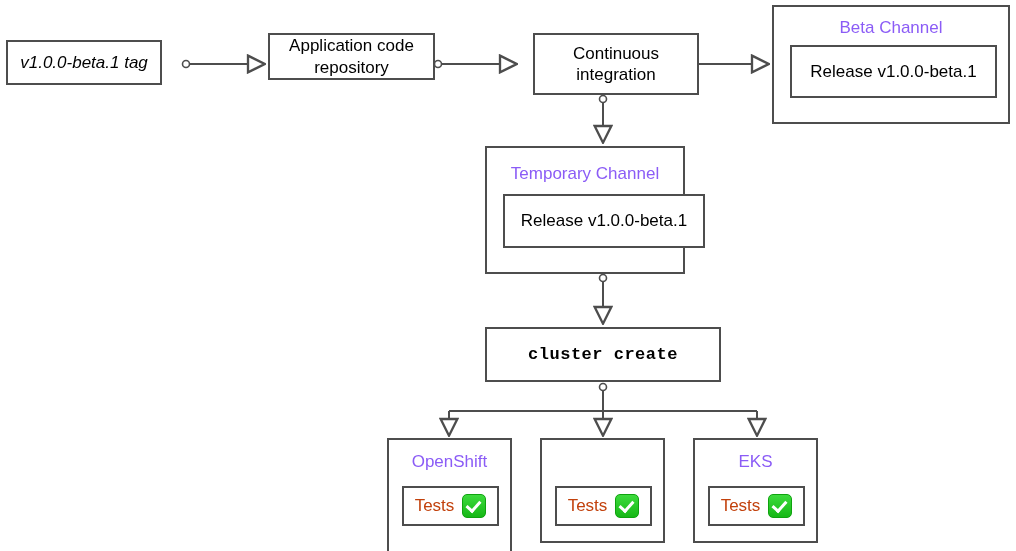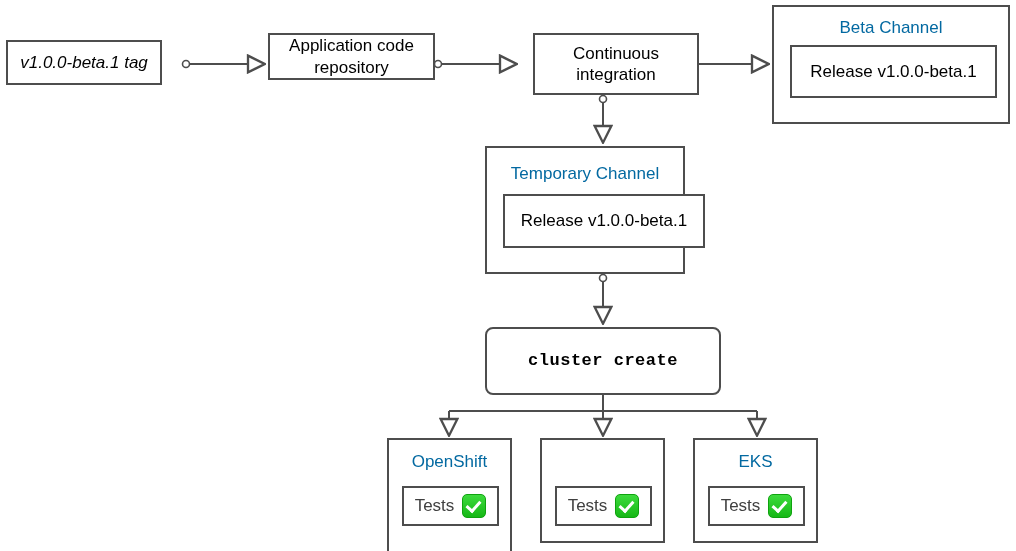--- a/index.html
+++ b/index.html
@@ -44,21 +44,21 @@
     display: block;
     align-items: stretch;
     justify-content: flex-start;
   }
   .container-title {
     position: absolute;
     left: 0;
     right: 0;
     text-align: center;
     font-size: 17px;
-    color: #0369a1;
+    color: #8b5cf6;
   }
   .inner-box {
     position: absolute;
     box-sizing: border-box;
     background: #ffffff;
     border: 2px solid #4d4d4d;
     display: flex;
     align-items: center;
     justify-content: center;
     font-size: 17px;
@@ -72,21 +72,21 @@
     letter-spacing: 0.5px;
   }
   .tests-row {
     display: flex;
     align-items: center;
     justify-content: center;
     gap: 8px;
   }
   .tests-label {
     font-size: 17px;
-    color: #404040;
+    color: #c2410c;
   }
   .check-emoji {
     display: inline-block;
     width: 22px;
     height: 22px;
     flex: 0 0 22px;
     border-radius: 5px;
     background: linear-gradient(#3ddb3d, #16b816);
     border: 1px solid #0fa30f;
     position: relative;
@@ -160,21 +160,21 @@
     </div>
   </div>
 
   <div class="node container" style="left:485px; top:146px; width:200px; height:128px;">
     <div class="container-title" style="top:15px;">Temporary Channel</div>
     <div class="inner-box" style="left:16px; top:46px; width:202px; height:54px;">
       <span>Release v1.0.0-beta.1</span>
     </div>
   </div>
 
-  <div class="node mono-node" style="left:485px; top:327px; width:236px; height:68px;border-radius:8px;">
+  <div class="node mono-node" style="left:485px; top:327px; width:236px; height:55px;">
     <span>cluster create</span>
   </div>
 
   <div class="node container" style="left:387px; top:438px; width:125px; height:131px;">
     <div class="container-title" style="top:11px;">OpenShift</div>
     <div class="inner-box" style="left:13px; top:46px; width:97px; height:40px;">
       <span class="tests-row">
         <span class="tests-label">Tests</span>
         <span class="check-emoji"></span>
       </span>

